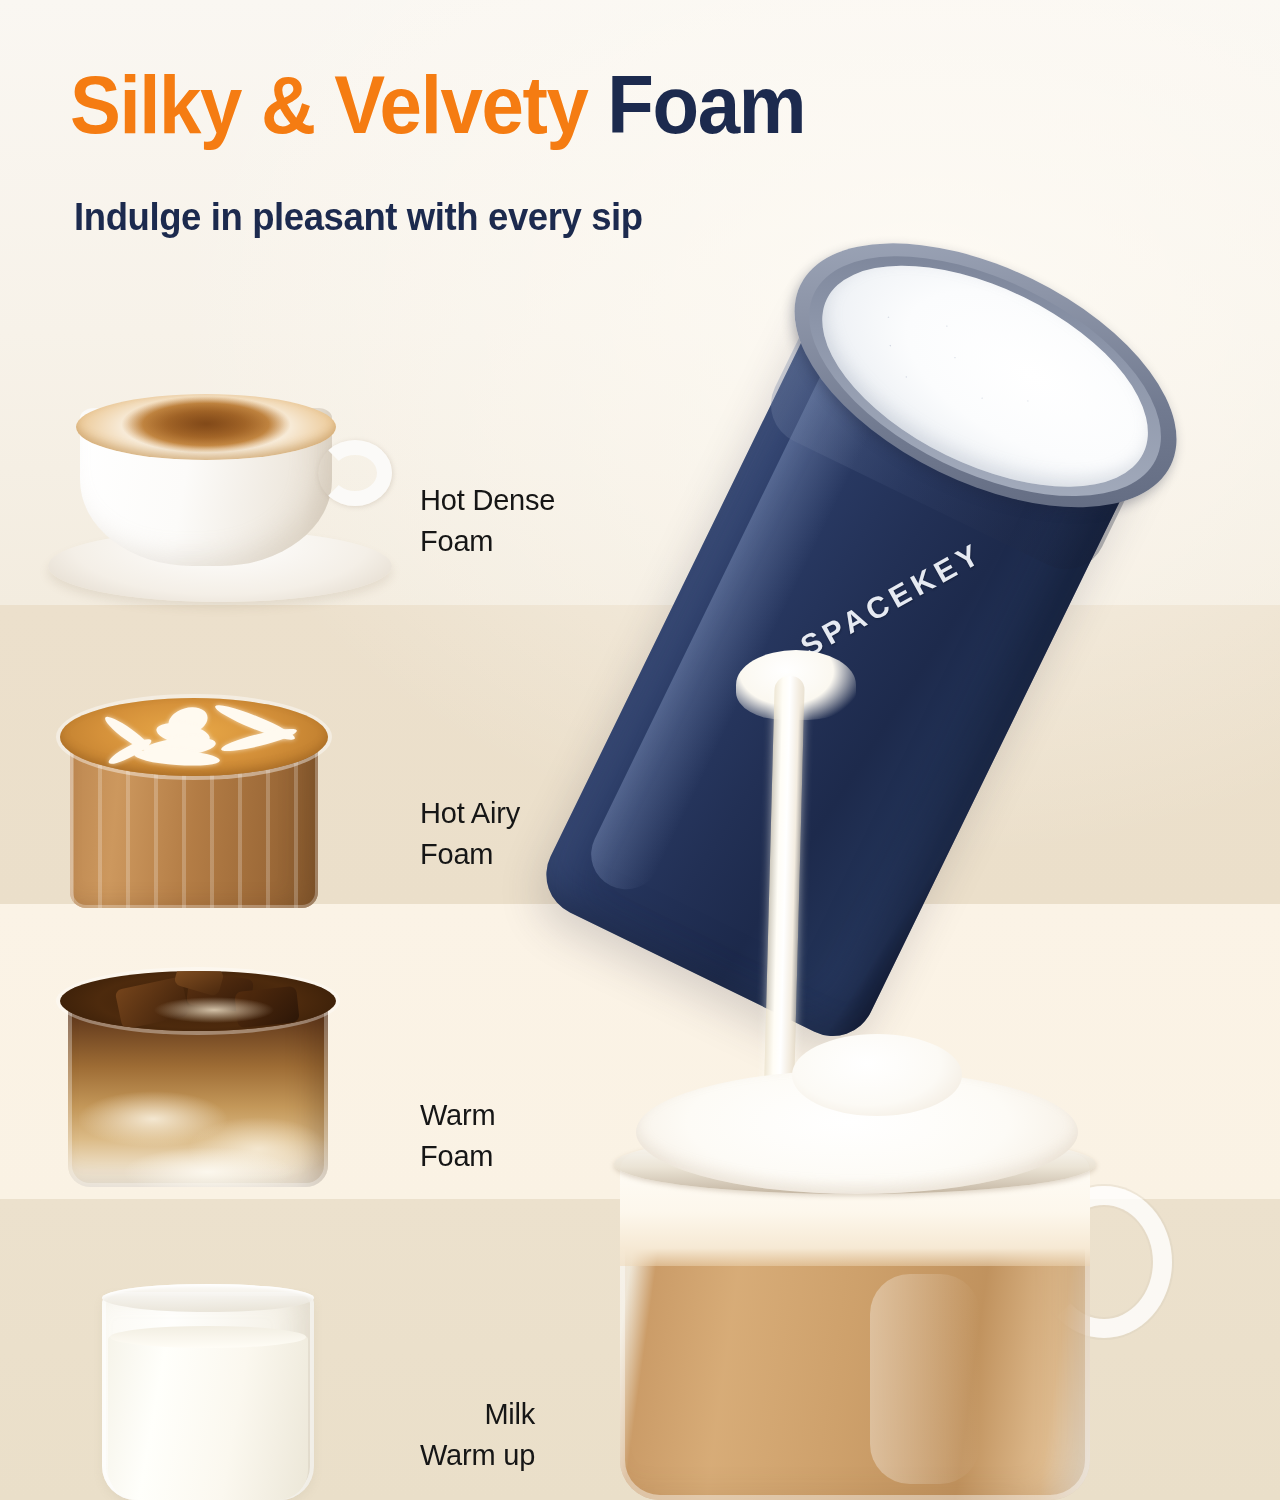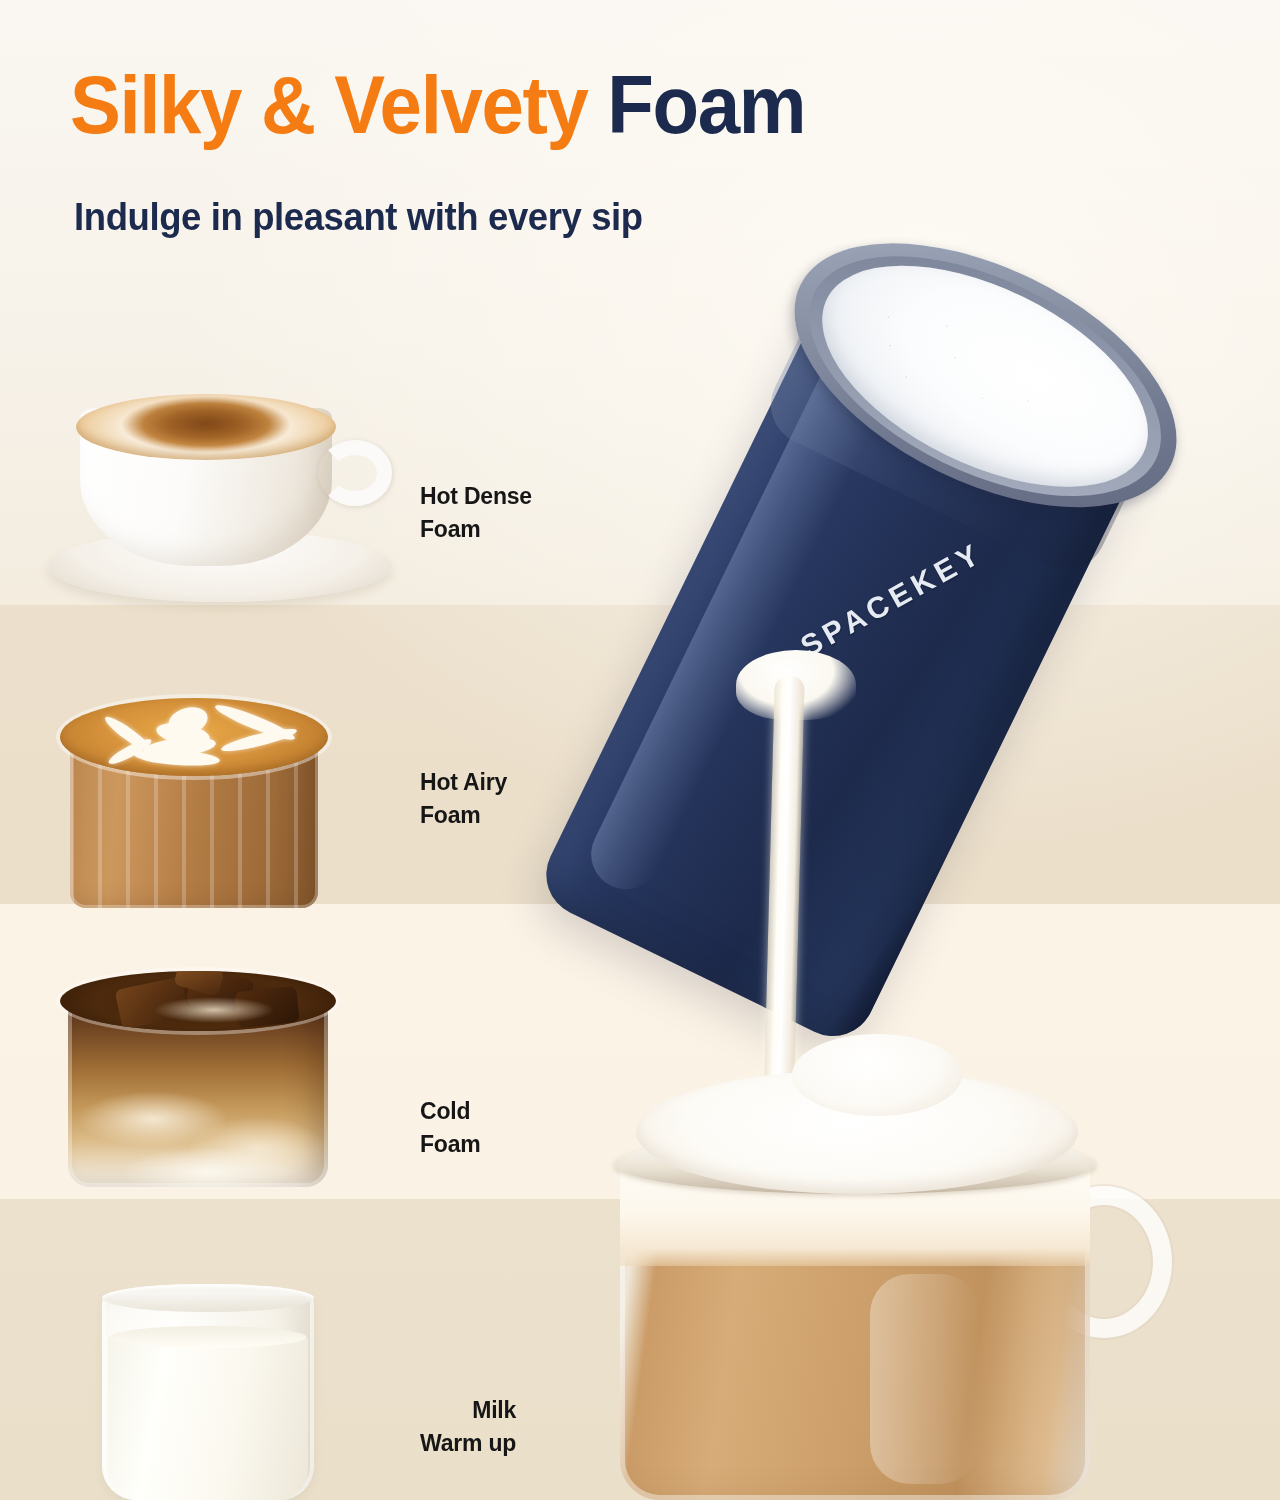--- a/index.html
+++ b/index.html
@@ -47,27 +47,27 @@
   .subhead {
     position:absolute; left:74px; top:196px;
     font-size:38px; font-weight:600; color:#1c2a4e;
     letter-spacing:-.4px; white-space:nowrap;
     transform:scaleX(.96); transform-origin:left top;
   }
 
   
   .flabel {
     position:absolute;
-    font-size:23px; line-height:1.42;
-    font-weight:700; color:#161616;
+    font-size:29px; line-height:1.42;
+    font-weight:400; color:#161616;
     letter-spacing:-.2px;
   }
   .flabel .l2 { display:block; }
   .fl-1 { left:420px; top:480px; }
-  .fl-2 { left:420px; top:766px; }
+  .fl-2 { left:420px; top:793px; }
   .fl-3 { left:420px; top:1095px; }
   .fl-4 { left:420px; top:1394px;text-align:right; }
 
   
 
   
   .cappu { position:absolute; left:40px; top:372px; width:360px; height:238px; }
   .cappu .saucer {
     position:absolute; left:8px; top:158px; width:344px; height:72px;
     background:radial-gradient(60% 100% at 50% 18%, #ffffff 0%, #f4efe7 72%, #e6ded2 100%);
@@ -398,21 +398,21 @@
 
   <div class="flabel fl-1">
     <span>Hot Dense</span>
     <span class="l2">Foam</span>
   </div>
   <div class="flabel fl-2">
     <span>Hot Airy</span>
     <span class="l2">Foam</span>
   </div>
   <div class="flabel fl-3">
-    <span>Cold</span>
+    <span>Warm</span>
     <span class="l2">Foam</span>
   </div>
   <div class="flabel fl-4">
     <span>Milk</span>
     <span class="l2">Warm up</span>
   </div>
 
 </div>
 
 </body></html>

